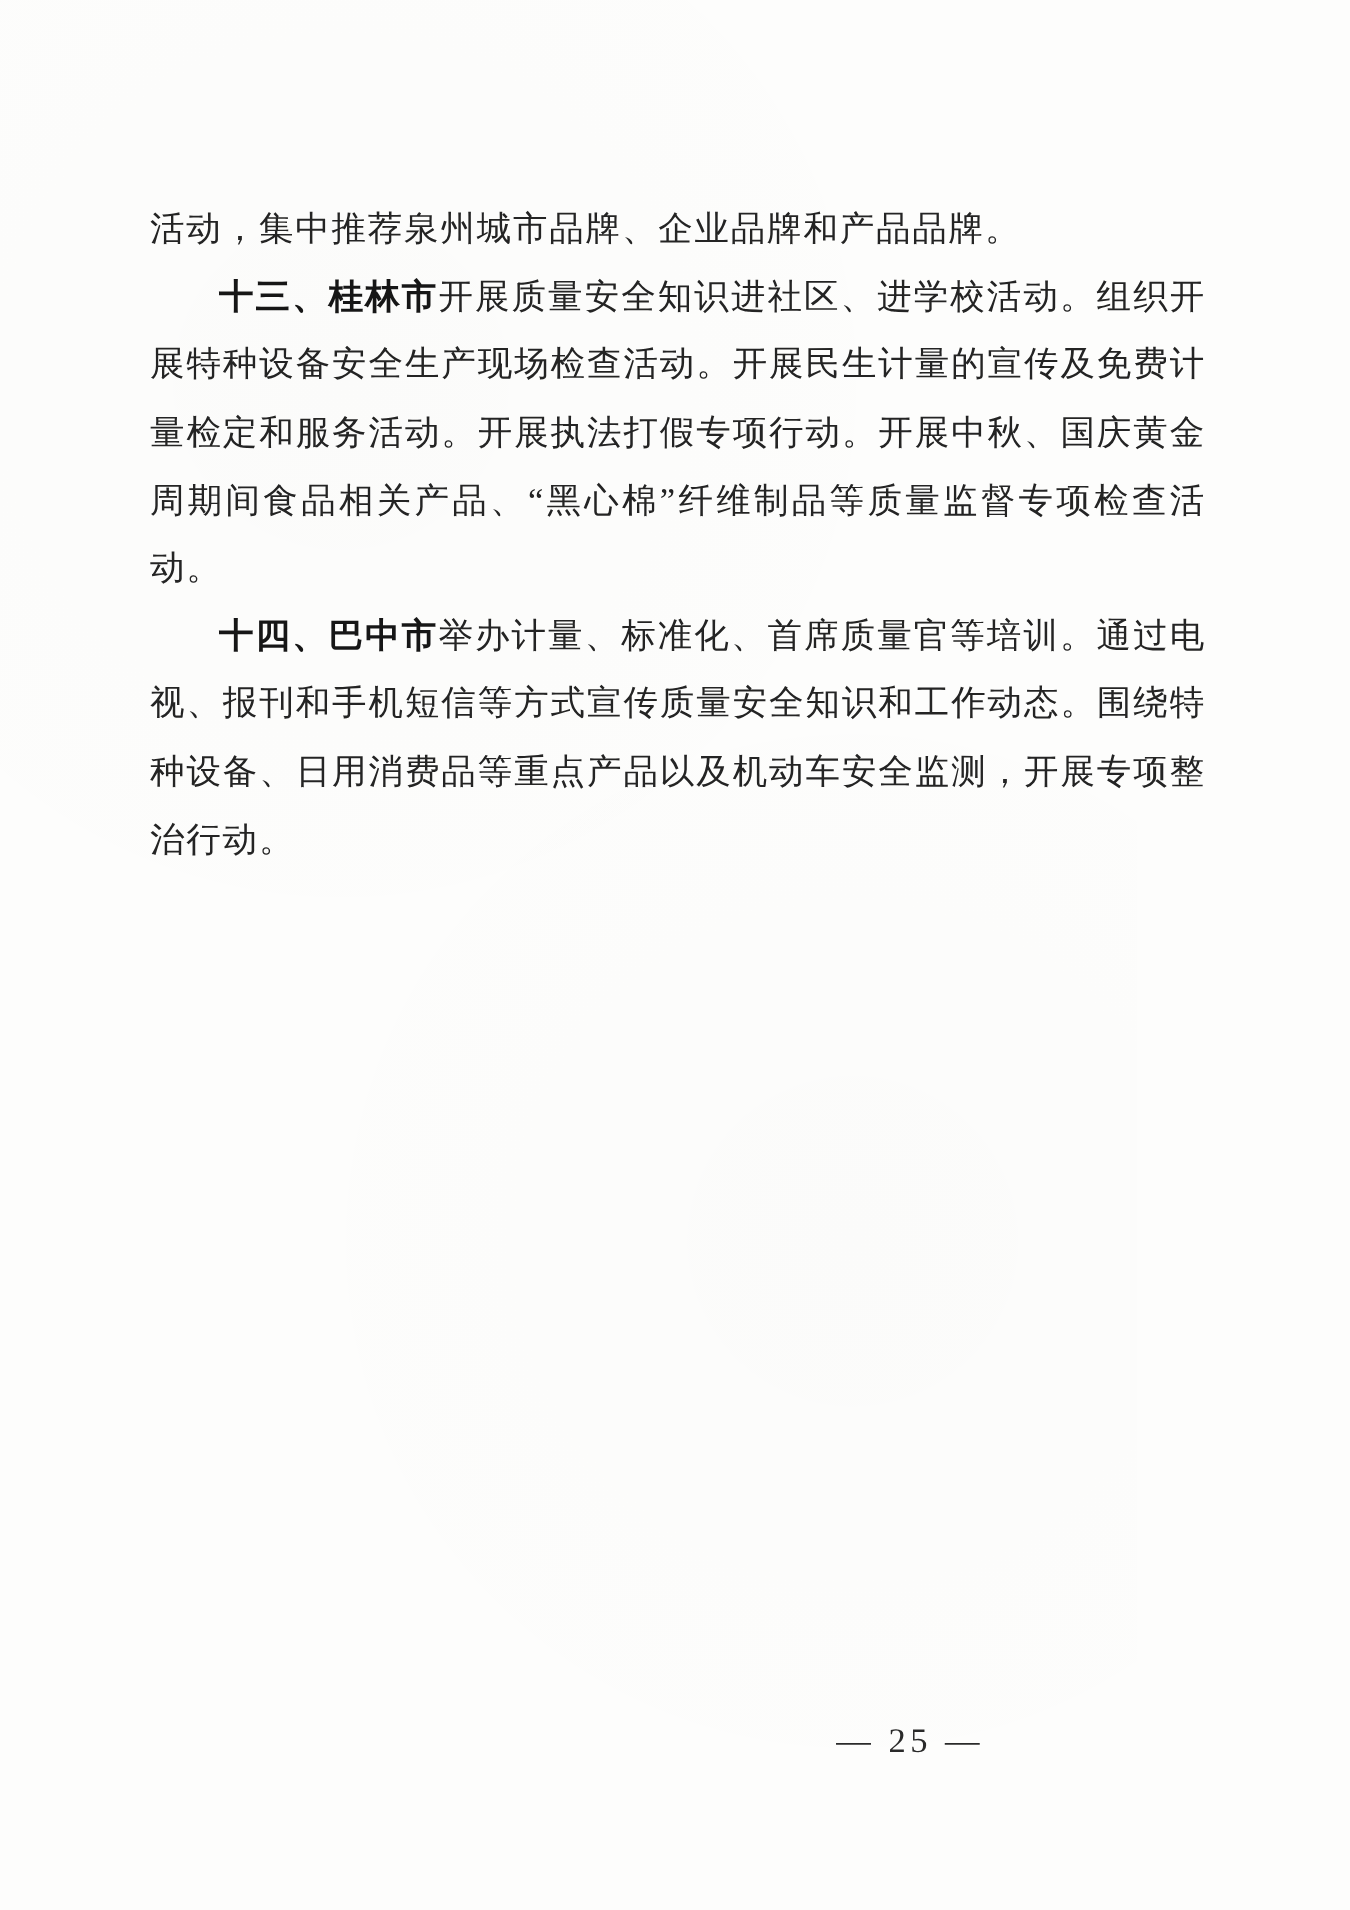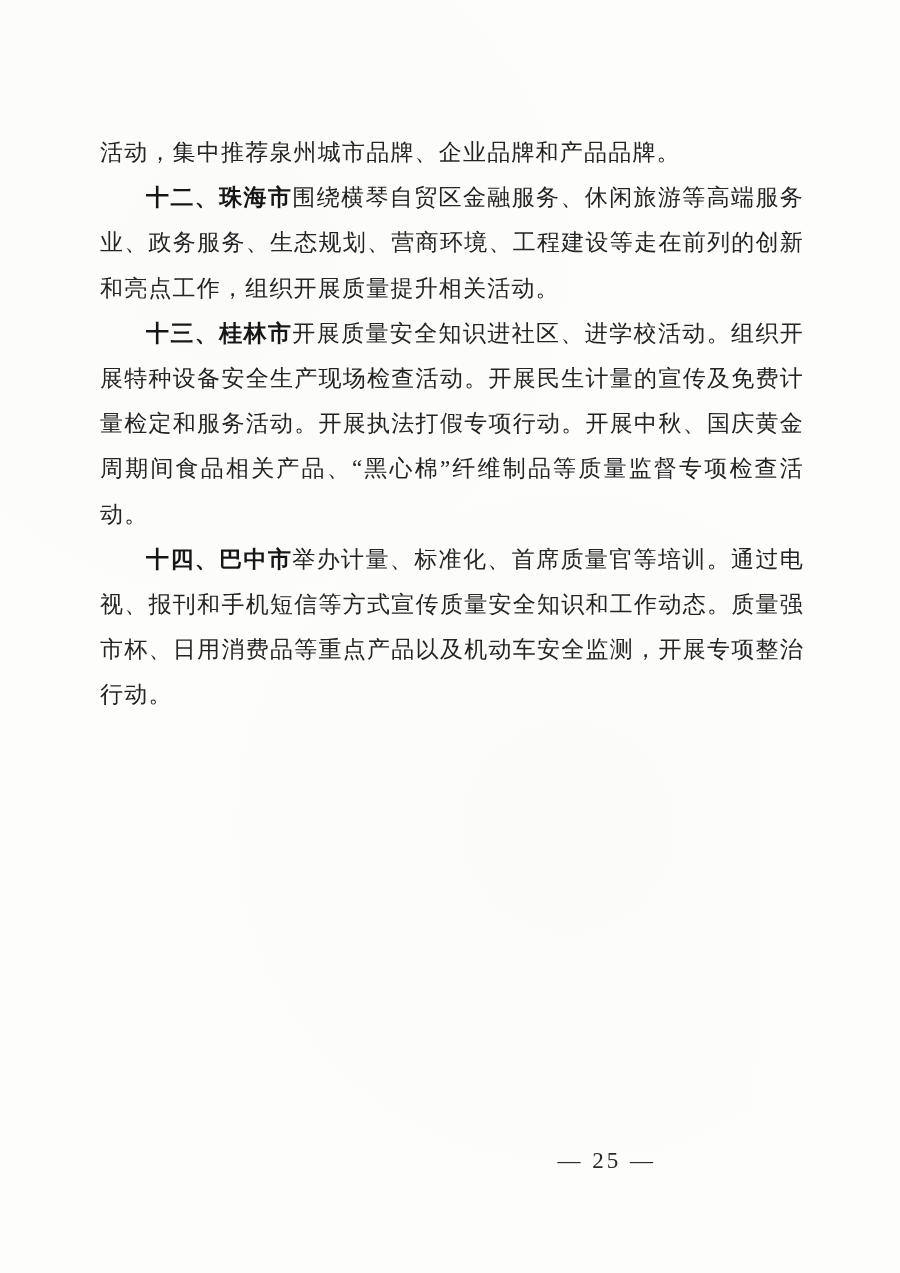--- a/index.html
+++ b/index.html
@@ -55,23 +55,22 @@
 </head>
 <body>
 
 <div class="page">
   <div class="content">
 
     <p class="para"><span class="lead"></span><span>活动，集中推荐泉州城市品牌、企业品牌和产品品牌。</span></p>
 
 
 
-    <p class="para indent"><span class="lead">十二、珠海市</span><span>围绕横琴自贸区金融服务、休闲旅游等高端服务业、政务服务、生态规划、营商环境、工程建设等走在前列的创新和亮点工作，组织开展质量提升相关活动。</span></p>
 
     <p class="para indent"><span class="lead">十三、桂林市</span><span>开展质量安全知识进社区、进学校活动。组织开展特种设备安全生产现场检查活动。开展民生计量的宣传及免费计量检定和服务活动。开展执法打假专项行动。开展中秋、国庆黄金周期间食品相关产品、“黑心棉”纤维制品等质量监督专项检查活动。</span></p>
 
-    <p class="para indent"><span class="lead">十四、巴中市</span><span>举办计量、标准化、首席质量官等培训。通过电视、报刊和手机短信等方式宣传质量安全知识和工作动态。质量强市杯、日用消费品等重点产品以及机动车安全监测，开展专项整治行动。</span></p>
+    <p class="para indent"><span class="lead">十四、巴中市</span><span>举办计量、标准化、首席质量官等培训。通过电视、报刊和手机短信等方式宣传质量安全知识和工作动态。围绕特种设备、日用消费品等重点产品以及机动车安全监测，开展专项整治行动。</span></p>
 
 
   </div>
 
   <div class="page-number">— 25 —</div>
 </div>
 
 </body></html>

